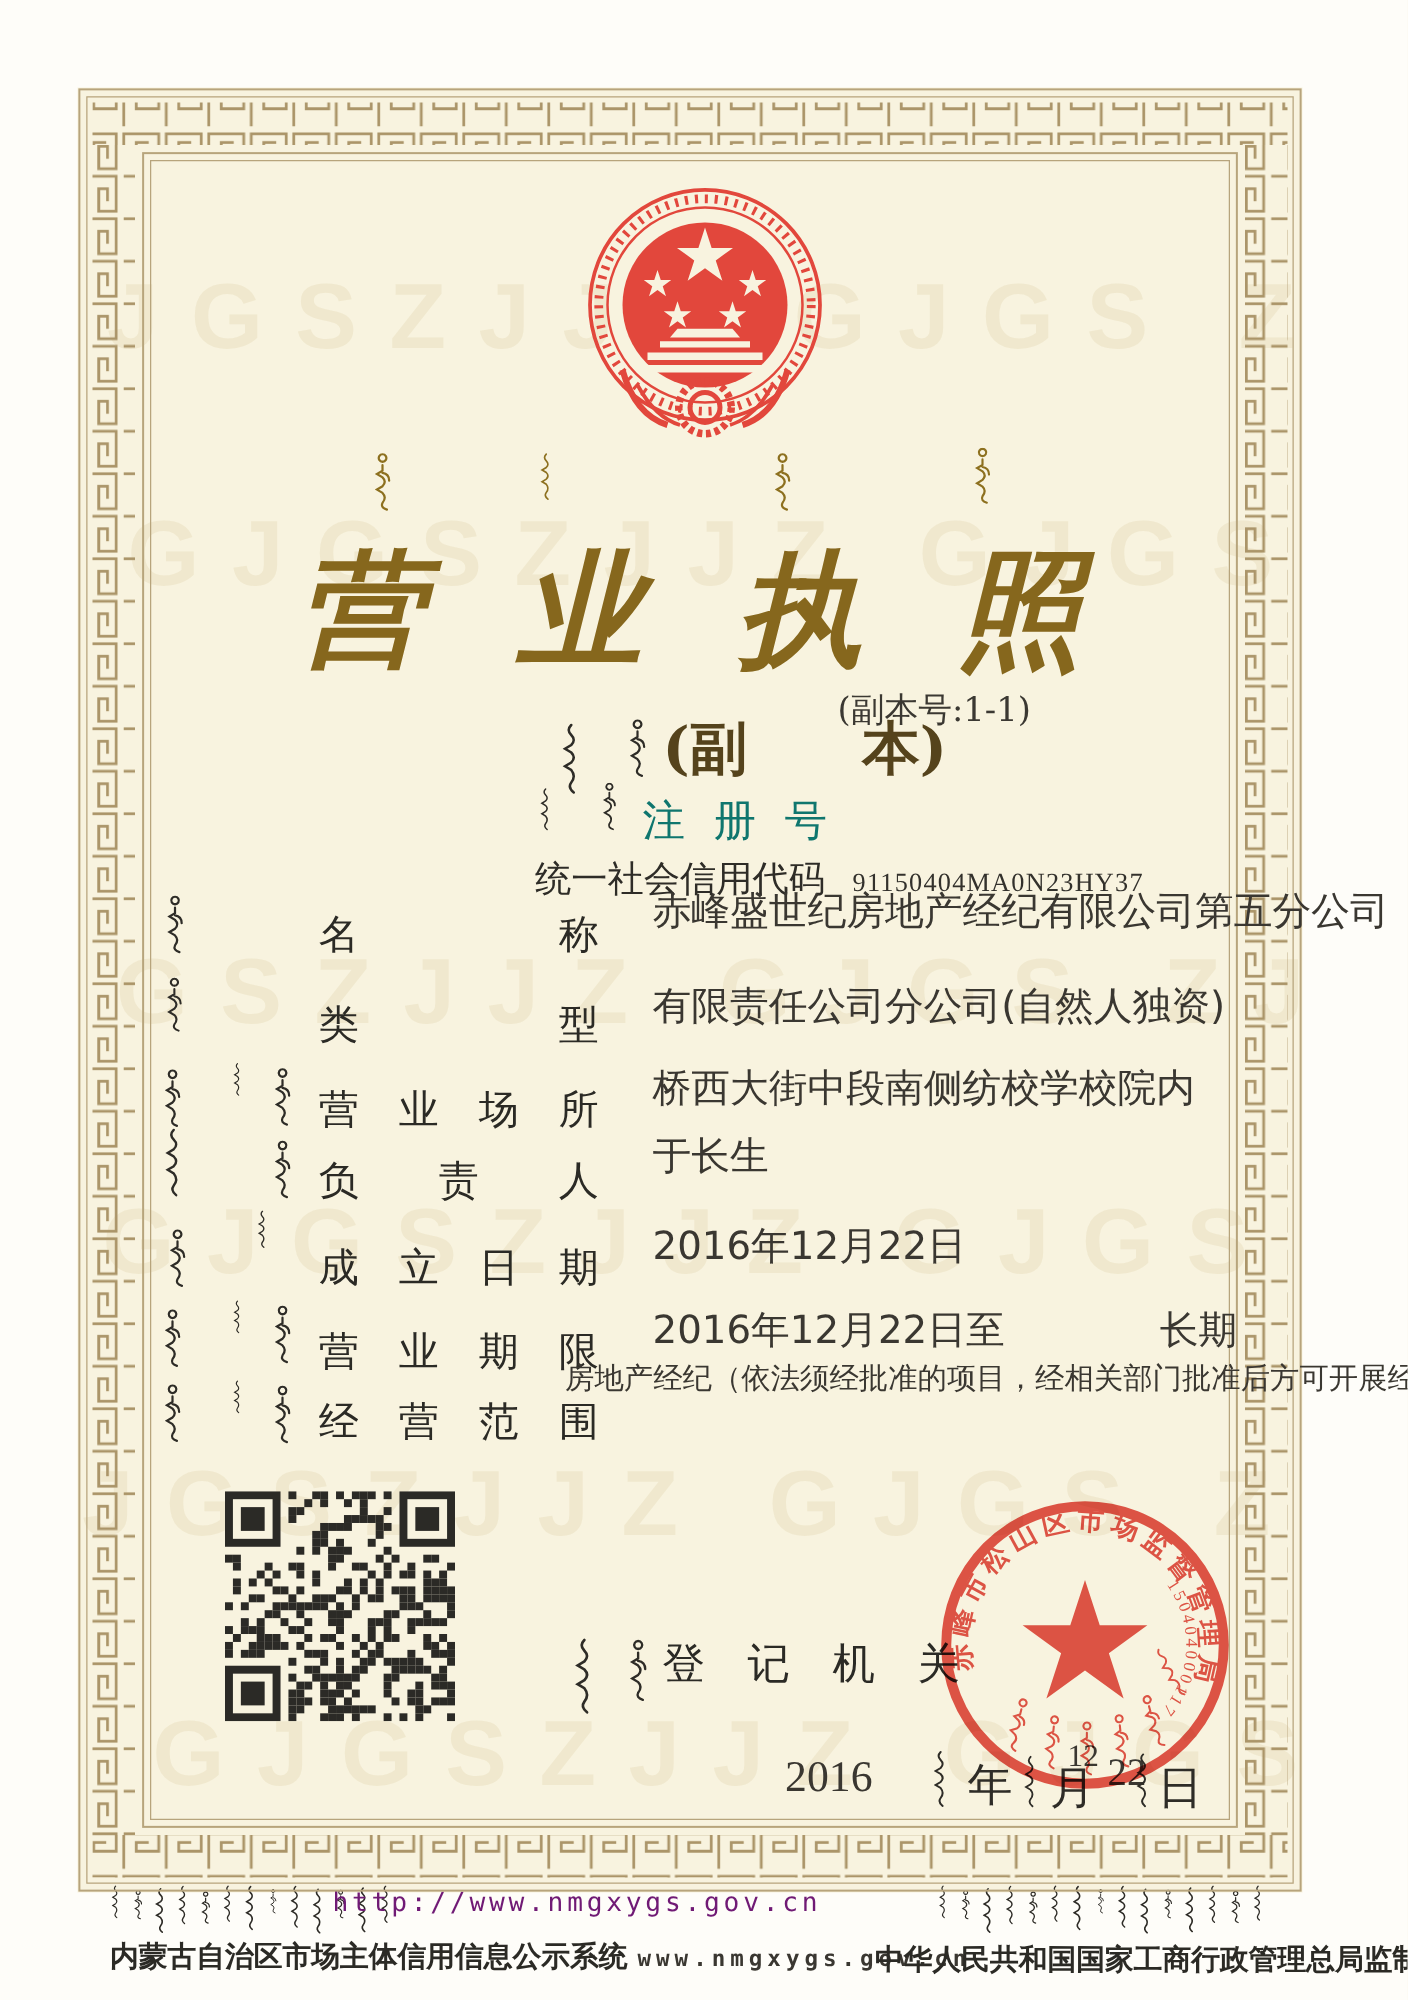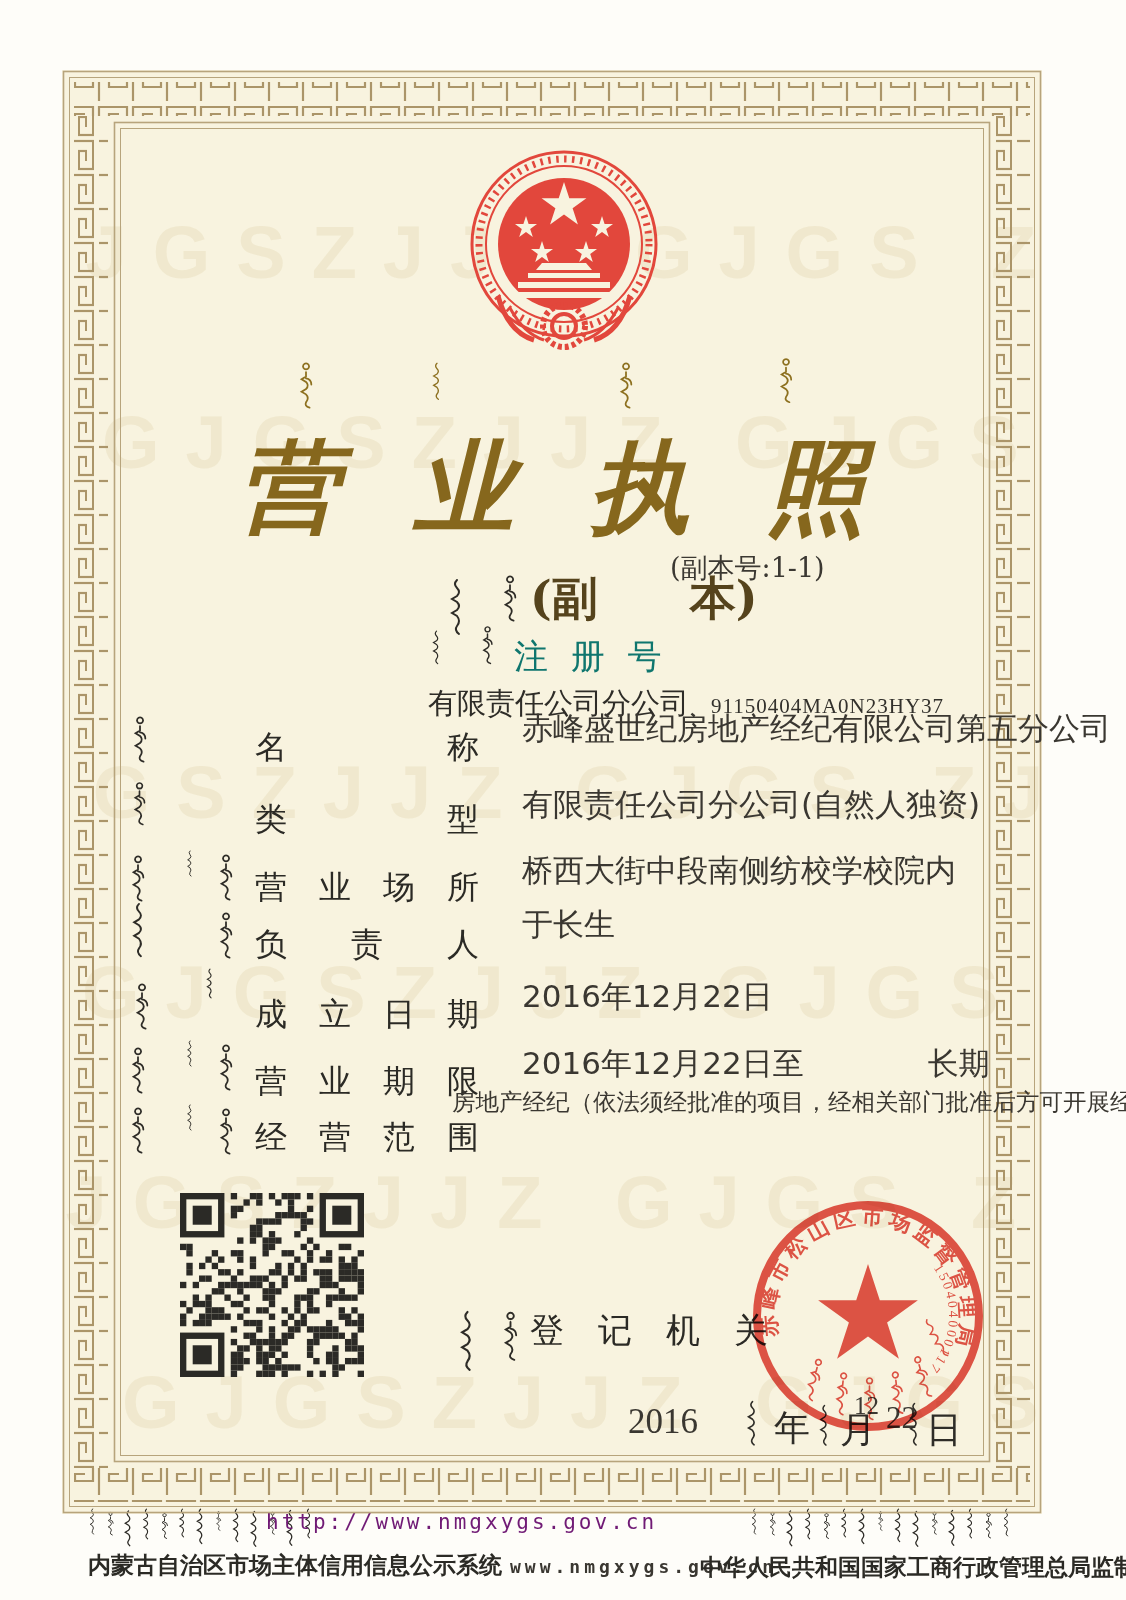--- a/index.html
+++ b/index.html
@@ -161,21 +161,21 @@
 
     <svg class="mg" style="left:368px;top:560px" width="13" height="36">
         <use href="#mg-a"></use>
       </svg>
     <svg class="mg" style="left:418px;top:556px" width="15" height="44">
         <use href="#mg-b"></use>
       </svg>
     <div class="regno">注 册 号</div>
 
     <div class="credit">
-      <span>有限责任公司分公司</span><span class="code">91150404MA0N23HY37</span>
+      <span>统一社会信用代码</span><span class="code">91150404MA0N23HY37</span>
     </div>
 
     <svg class="mg" style="left:70px;top:636px" width="16" height="74">
         <use href="#mg-b"></use>
       </svg>
     <div class="fld-label" style="top:656px">名　　　　　称</div>
     <div class="fld-value" style="top:638px">赤峰盛世纪房地产经纪有限公司第五分公司</div>
 
     <svg class="mg" style="left:70px;top:706px" width="15" height="62">
         <use href="#mg-b"></use>

